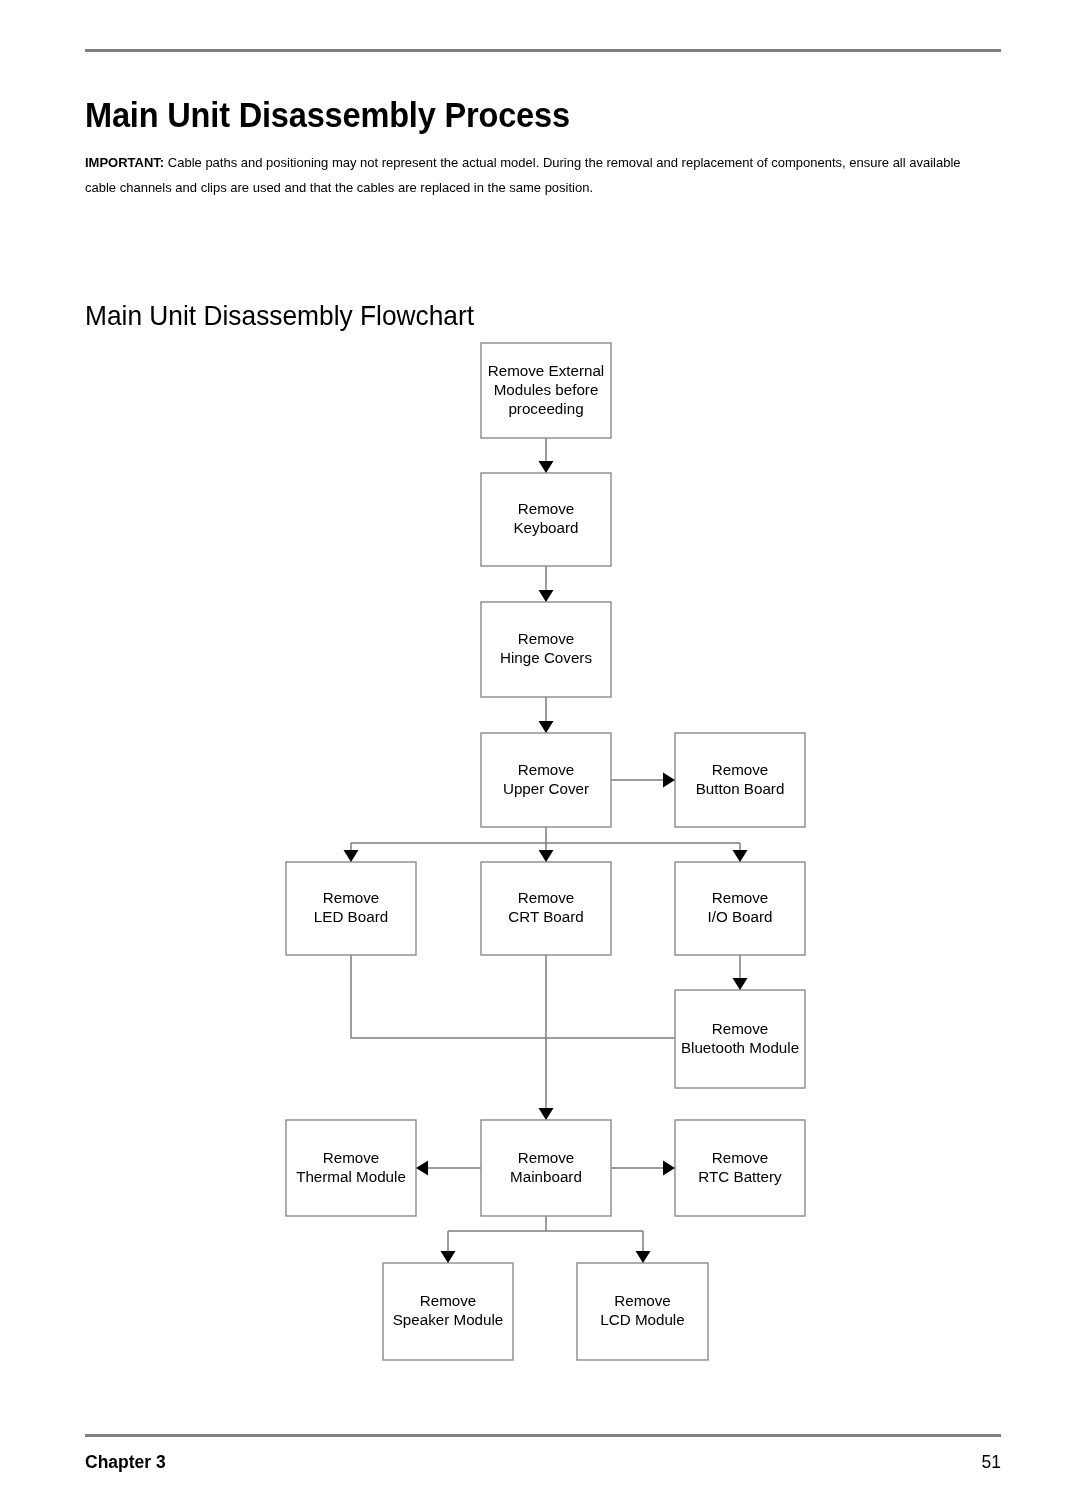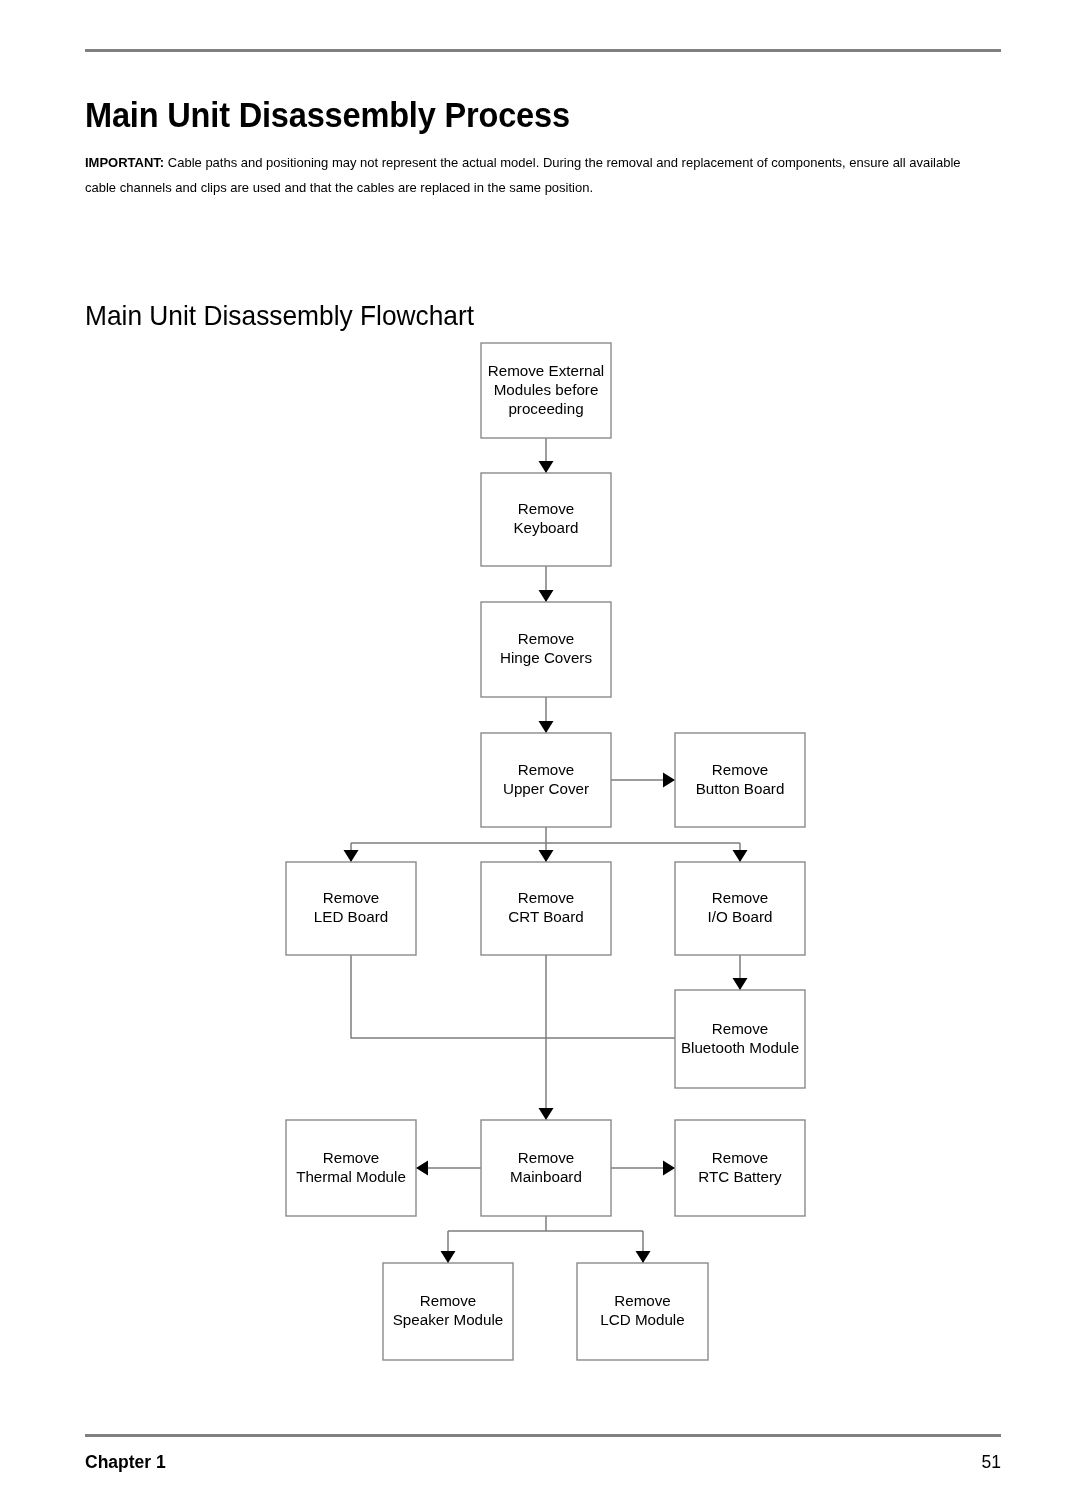--- a/index.html
+++ b/index.html
@@ -251,17 +251,17 @@
             <text x="638.5" y="1302" class="node-text" fill="#000000">Remove</text>
             <text x="638.5" y="1321" class="node-text" fill="#000000">LCD Module</text>
           </g>
         </g>
       </svg>
   </div>
 
   <div class="rule rule-bottom"></div>
 
   <div class="footer">
-    <span class="left">Chapter 1</span>
+    <span class="left">Chapter 3</span>
     <span class="right">51</span>
   </div>
 
 </div>
 
 </body></html>

